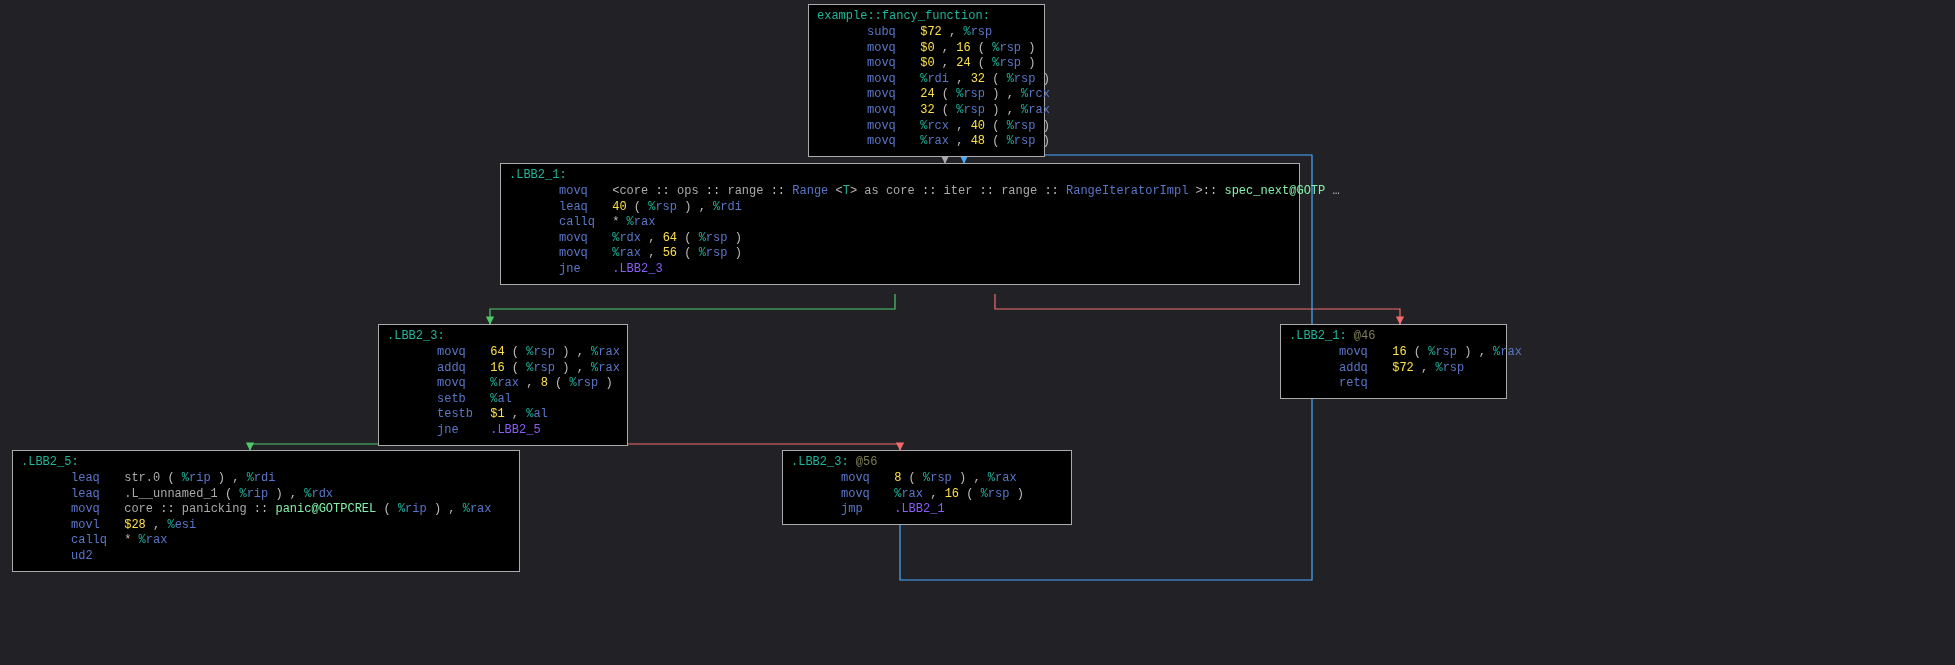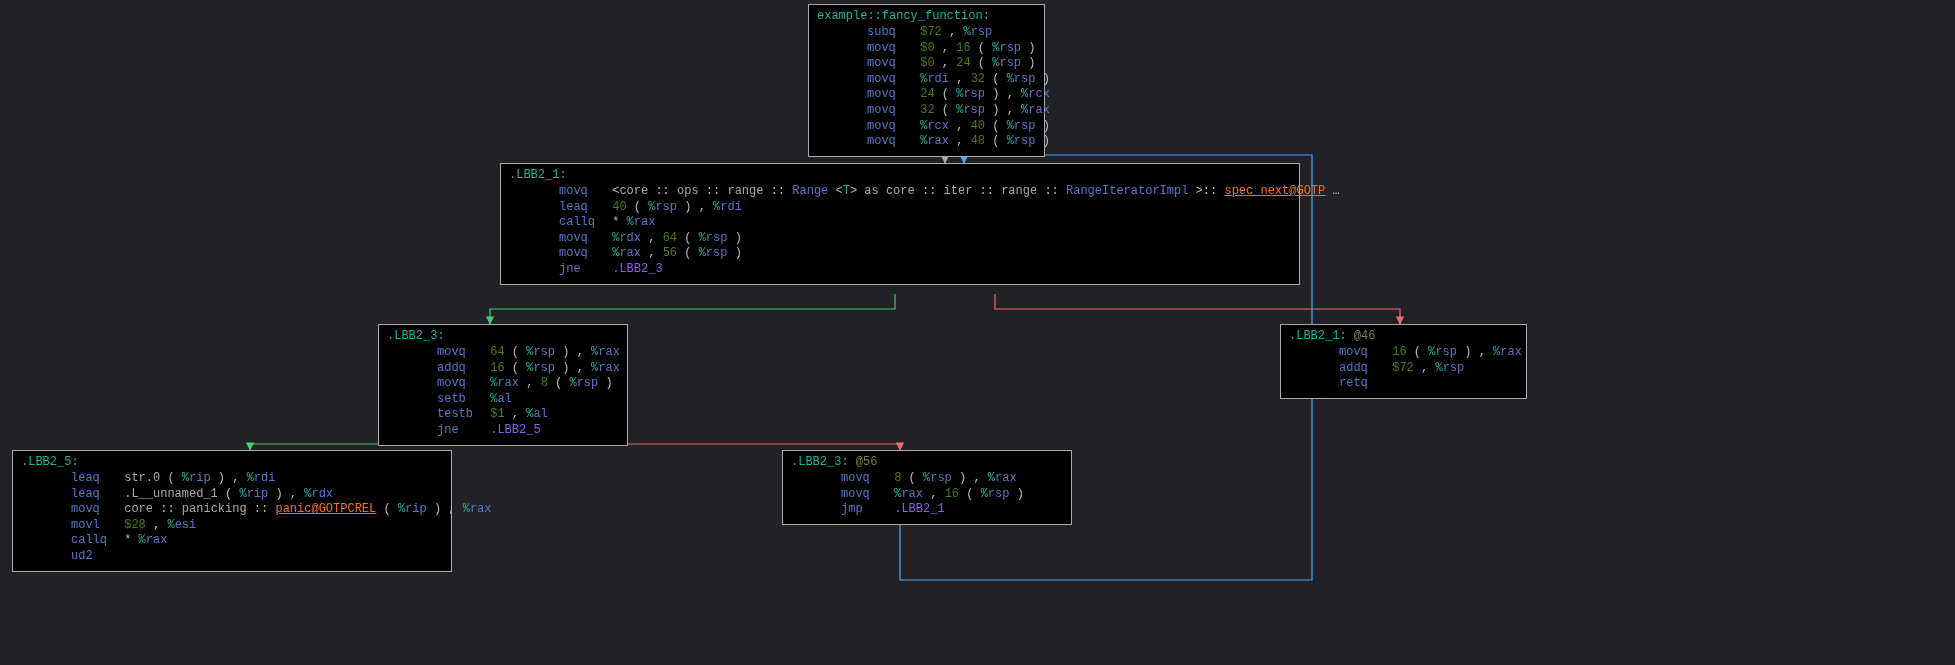--- a/index.html
+++ b/index.html
@@ -31,30 +31,30 @@
   .instr {
     white-space: nowrap;
     line-height: 1.3;
     padding-left: 50px;
   }
   .mnemonic {
     color: #5a76c7;
     display: inline-block;
     min-width: 46px;
   }
-  .imm { color: #4d7c0f; }
+  .imm { color: #fde047; }
   .reg { color: #5a76c7; }
   .paren { color: #bbb; }
   .pct { color: #1fb49b; }
   .punct { color: #bbb; }
   .lbl { color: #8b5cf6; }
   .kw { color: #1fb49b; }
   .ty { color: #5a76c7; }
   .op { color: #bbb; }
-  .fn { color: #f97316; text-decoration: underline; }
+  .fn { color: #86efac; }
   .sym { color: #aaa; }
   .star { color: #bbb; }
   svg.edges {
     position: absolute;
     left: 0;
     top: 0;
     width: 1955px;
     height: 665px;
     pointer-events: none;
   }
@@ -122,33 +122,33 @@
   <div class="body">
       <div class="instr"><span class="mnemonic">movq</span>   <span class="imm">64</span><span class="paren"> ( </span><span class="pct">%</span><span class="reg">rsp</span><span class="paren"> ) </span><span class="punct"> ,   </span><span class="pct">%</span><span class="reg">rax</span></div>
       <div class="instr"><span class="mnemonic">addq</span>   <span class="imm">16</span><span class="paren"> ( </span><span class="pct">%</span><span class="reg">rsp</span><span class="paren"> ) </span><span class="punct"> ,   </span><span class="pct">%</span><span class="reg">rax</span></div>
       <div class="instr"><span class="mnemonic">movq</span>   <span class="pct">%</span><span class="reg">rax</span><span class="punct"> ,   </span><span class="imm">8</span><span class="paren"> ( </span><span class="pct">%</span><span class="reg">rsp</span><span class="paren"> ) </span></div>
       <div class="instr"><span class="mnemonic">setb</span>   <span class="pct">%</span><span class="reg">al</span></div>
       <div class="instr"><span class="mnemonic">testb</span>   <span class="imm">$1</span><span class="punct"> ,   </span><span class="pct">%</span><span class="reg">al</span></div>
       <div class="instr"><span class="mnemonic">jne</span>   <span class="lbl">.LBB2_5</span></div>
     </div>
 </div>
 
-<div class="block" style="left:1280px; top:324px; width:247px;">
+<div class="block" style="left:1280px; top:324px; width:227px;">
   <div class="label">
     <span>.LBB2_1:</span>
     <span class="at">@46</span>
   </div>
   <div class="body">
       <div class="instr"><span class="mnemonic">movq</span>   <span class="imm">16</span><span class="paren"> ( </span><span class="pct">%</span><span class="reg">rsp</span><span class="paren"> ) </span><span class="punct"> ,   </span><span class="pct">%</span><span class="reg">rax</span></div>
       <div class="instr"><span class="mnemonic">addq</span>   <span class="imm">$72</span><span class="punct"> ,   </span><span class="pct">%</span><span class="reg">rsp</span></div>
       <div class="instr"><span class="mnemonic">retq</span>   </div>
     </div>
 </div>
 
-<div class="block" style="left:12px; top:450px; width:440px;">
+<div class="block" style="left:12px; top:450px; width:508px;">
   <div class="label">.LBB2_5:</div>
   <div class="body">
       <div class="instr"><span class="mnemonic">leaq</span>   <span class="sym">str.0</span><span class="paren">     ( </span><span class="pct">%</span><span class="reg">rip</span><span class="paren"> ) </span><span class="punct"> ,   </span><span class="pct">%</span><span class="reg">rdi</span></div>
       <div class="instr"><span class="mnemonic">leaq</span>   <span class="sym">.L__unnamed_1</span><span class="paren">     ( </span><span class="pct">%</span><span class="reg">rip</span><span class="paren"> ) </span><span class="punct"> ,   </span><span class="pct">%</span><span class="reg">rdx</span></div>
       <div class="instr"><span class="mnemonic">movq</span>   <span class="sym">core</span><span class="op">  ::  </span><span class="sym">panicking</span><span class="op">     ::  </span><span class="fn">panic@GOTPCREL</span><span class="paren"> ( </span><span class="pct">%</span><span class="reg">rip</span><span class="paren"> ) </span><span class="punct"> ,   </span><span class="pct">%</span><span class="reg">rax</span></div>
       <div class="instr"><span class="mnemonic">movl</span>   <span class="imm">$28</span><span class="punct"> ,   </span><span class="pct">%</span><span class="reg">esi</span></div>
       <div class="instr"><span class="mnemonic">callq</span>   <span class="star">*     </span><span class="pct">%</span><span class="reg">rax</span></div>
       <div class="instr"><span class="mnemonic">ud2</span>   </div>
     </div>
 </div>

